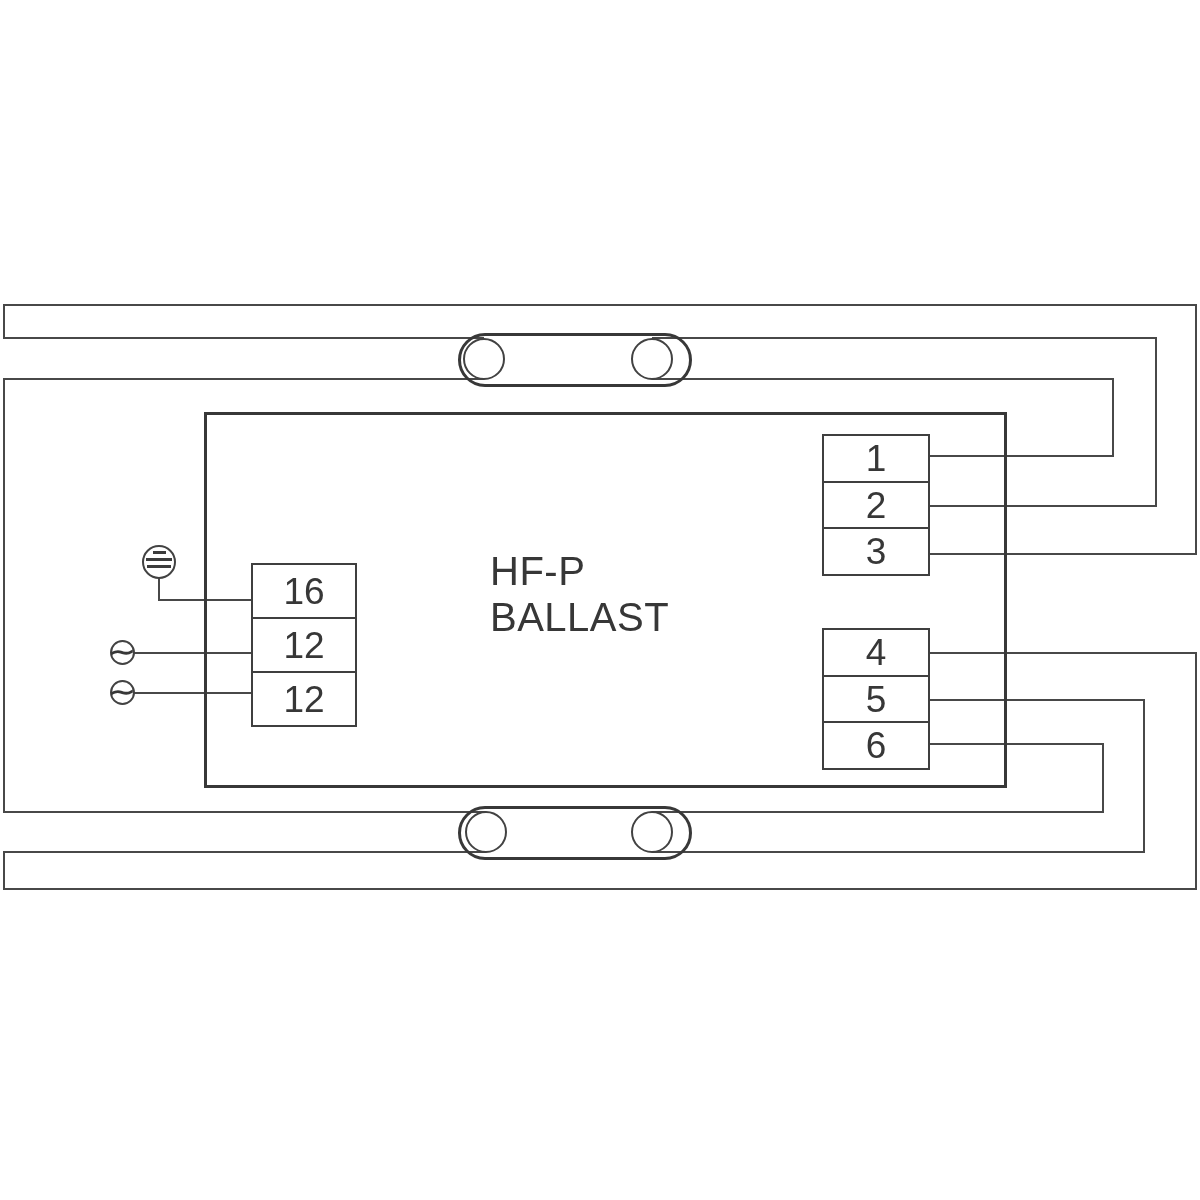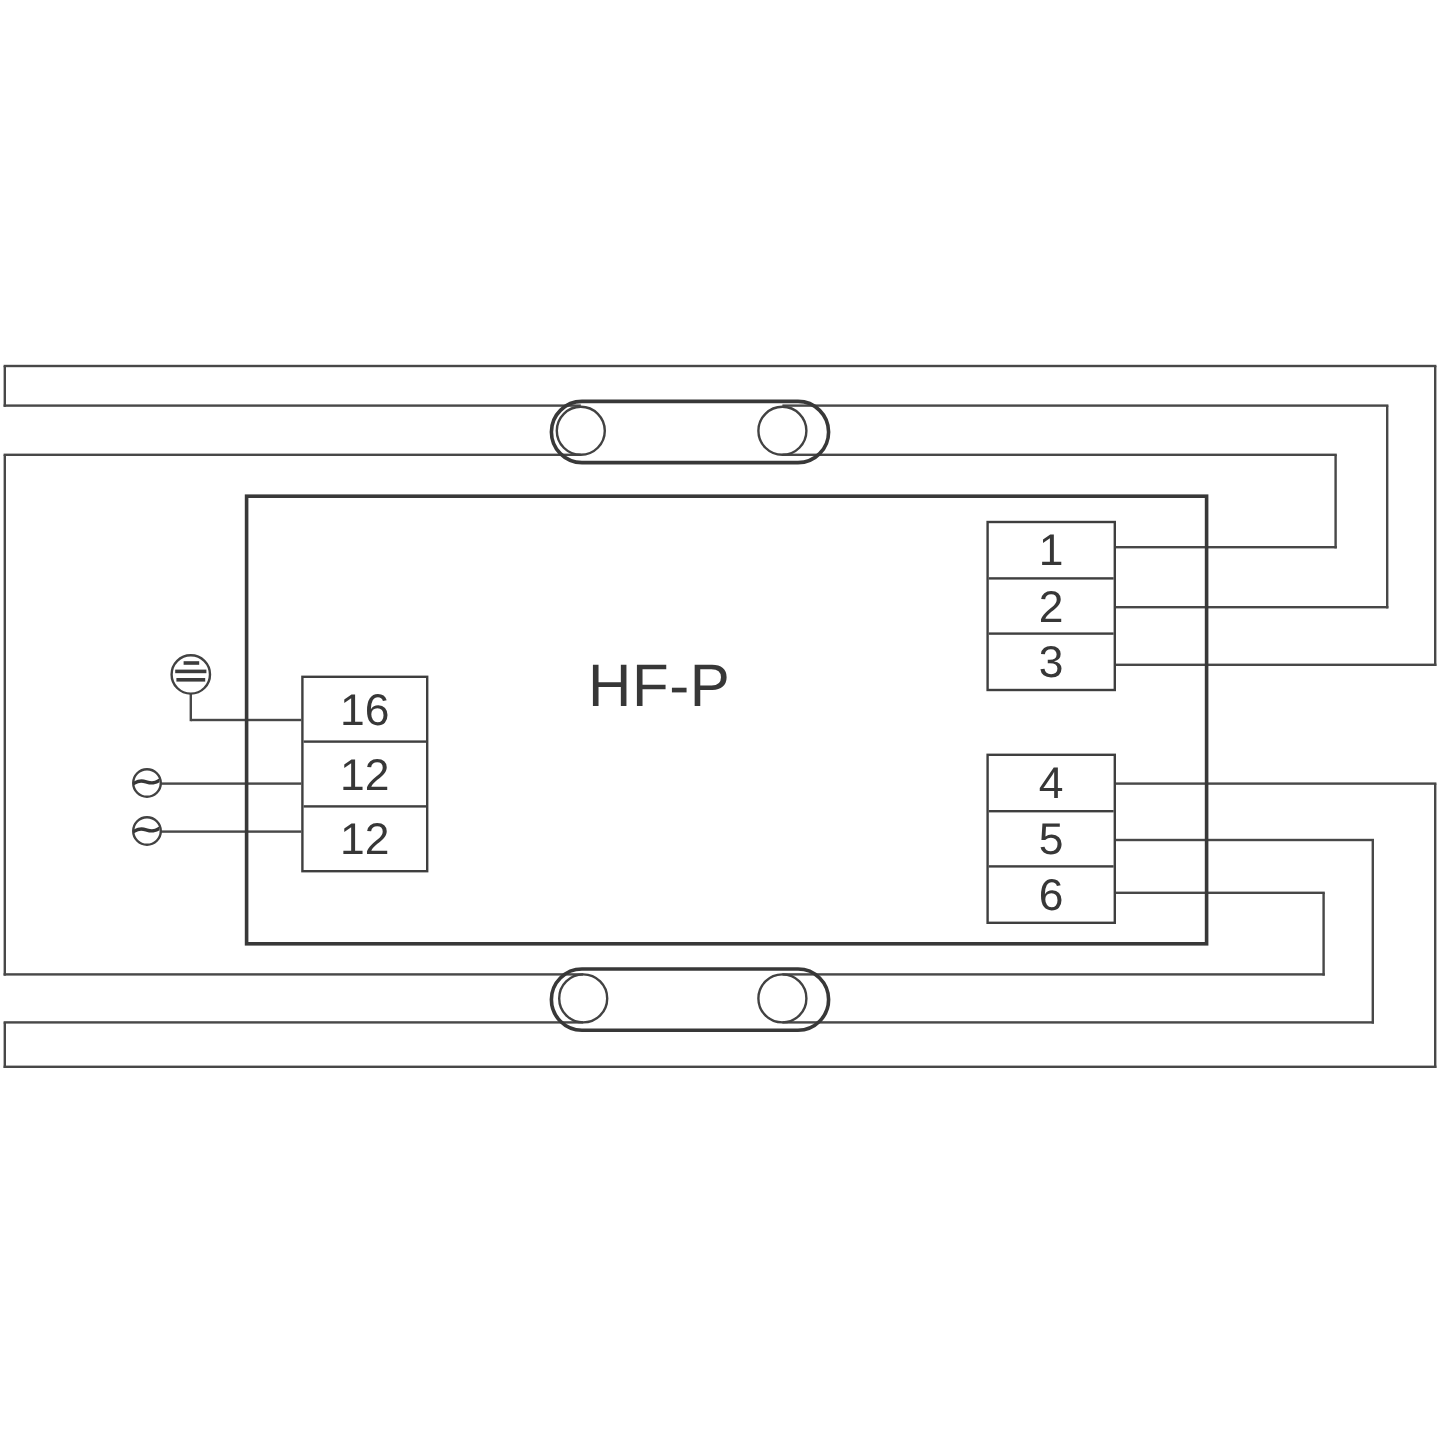--- a/index.html
+++ b/index.html
@@ -38,21 +38,21 @@
     flex:1;display:flex;align-items:center;justify-content:center;
     border-top:2.5px solid #3f3f3f;
   }
   .trow:first-child{border-top:none;}
   .tnum{
     font-size:37px;color:#373737;line-height:1;
   }
   
   .title{
     position:absolute;left:490px;top:548px;
-    font-size:50px;line-height:46px;color:#373737;letter-spacing:0.5px;
+    font-size:40px;line-height:46px;color:#373737;letter-spacing:0.5px;
     white-space:nowrap;
   }
   
   .sym-circle{
     position:absolute;border-radius:50%;box-sizing:border-box;
     border:2.5px solid #424242;background:#ffffff;
     display:flex;align-items:center;justify-content:center;
   }
   .ac{
     left:auto;width:25px;height:25px;
@@ -96,20 +96,21 @@
   <div class="w v" style="left:1195px;top:305px;height:250px;"></div>
   <div class="w v" style="left:1195px;top:653px;height:237px;"></div>
   <div class="w v" style="left:1143px;top:700px;height:153px;"></div>
   <div class="w v" style="left:1102px;top:744px;height:69px;"></div>
   <div class="w v" style="left:158px;top:568px;height:33px;"></div>
 
   <div class="ballast"></div>
 
   <div class="title">
     <div>HF-P</div>
+    <div>BALLAST</div>
   </div>
 
   <div class="lamp" style="left:458px;top:333px;"></div>
   <div class="electrode" style="left:463px;top:338px;"></div>
   <div class="electrode" style="left:631px;top:338px;"></div>
 
   <div class="lamp" style="left:458px;top:806px;"></div>
   <div class="electrode" style="left:465px;top:811px;"></div>
   <div class="electrode" style="left:631px;top:811px;"></div>
 

